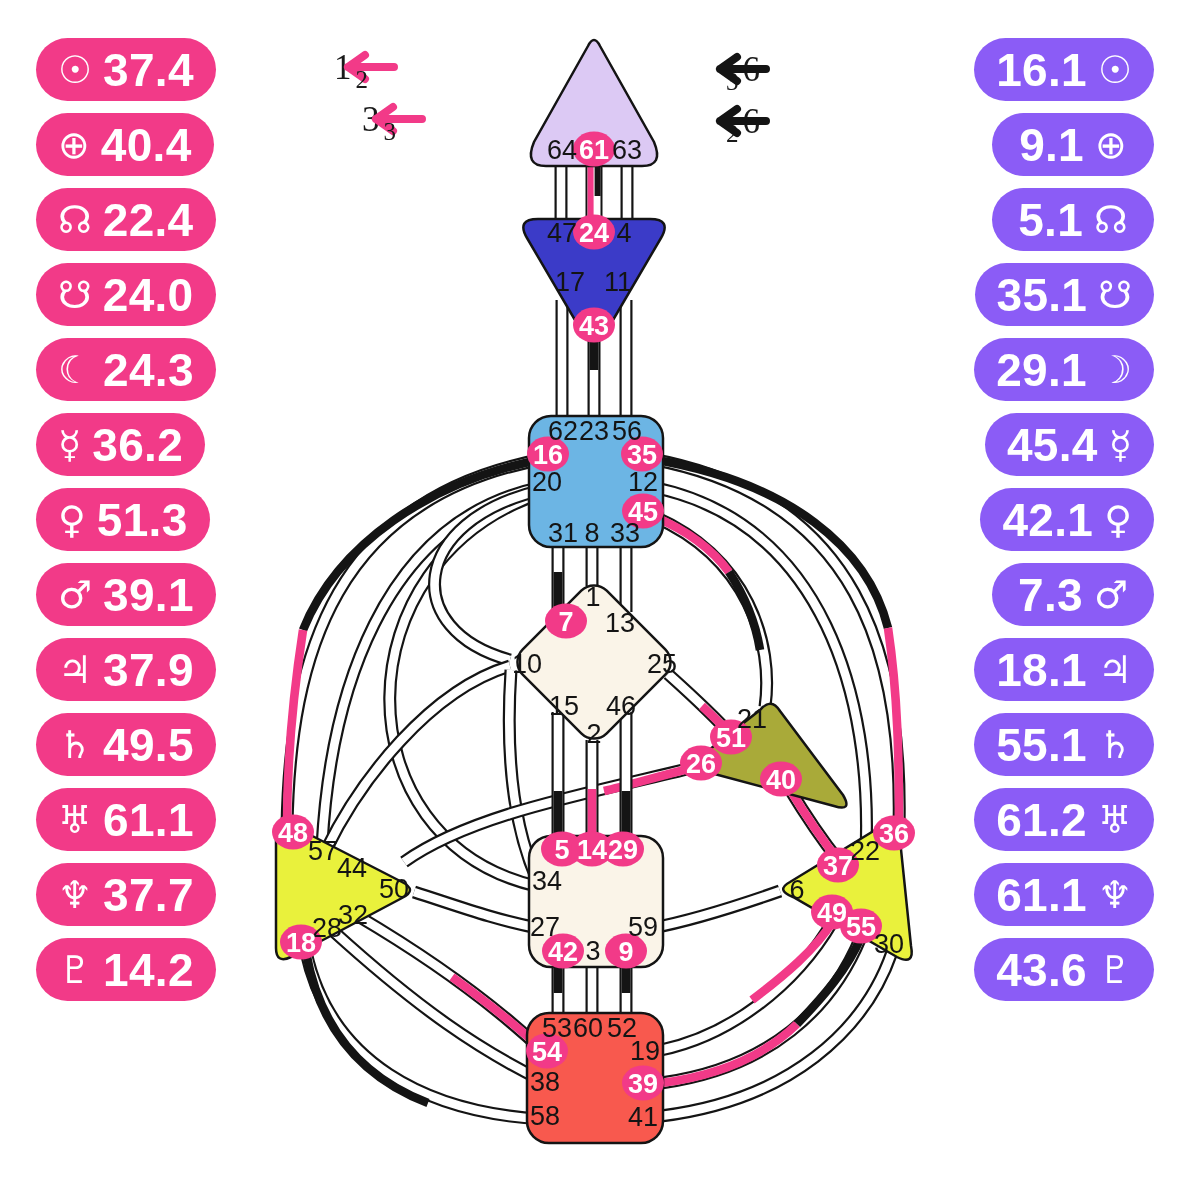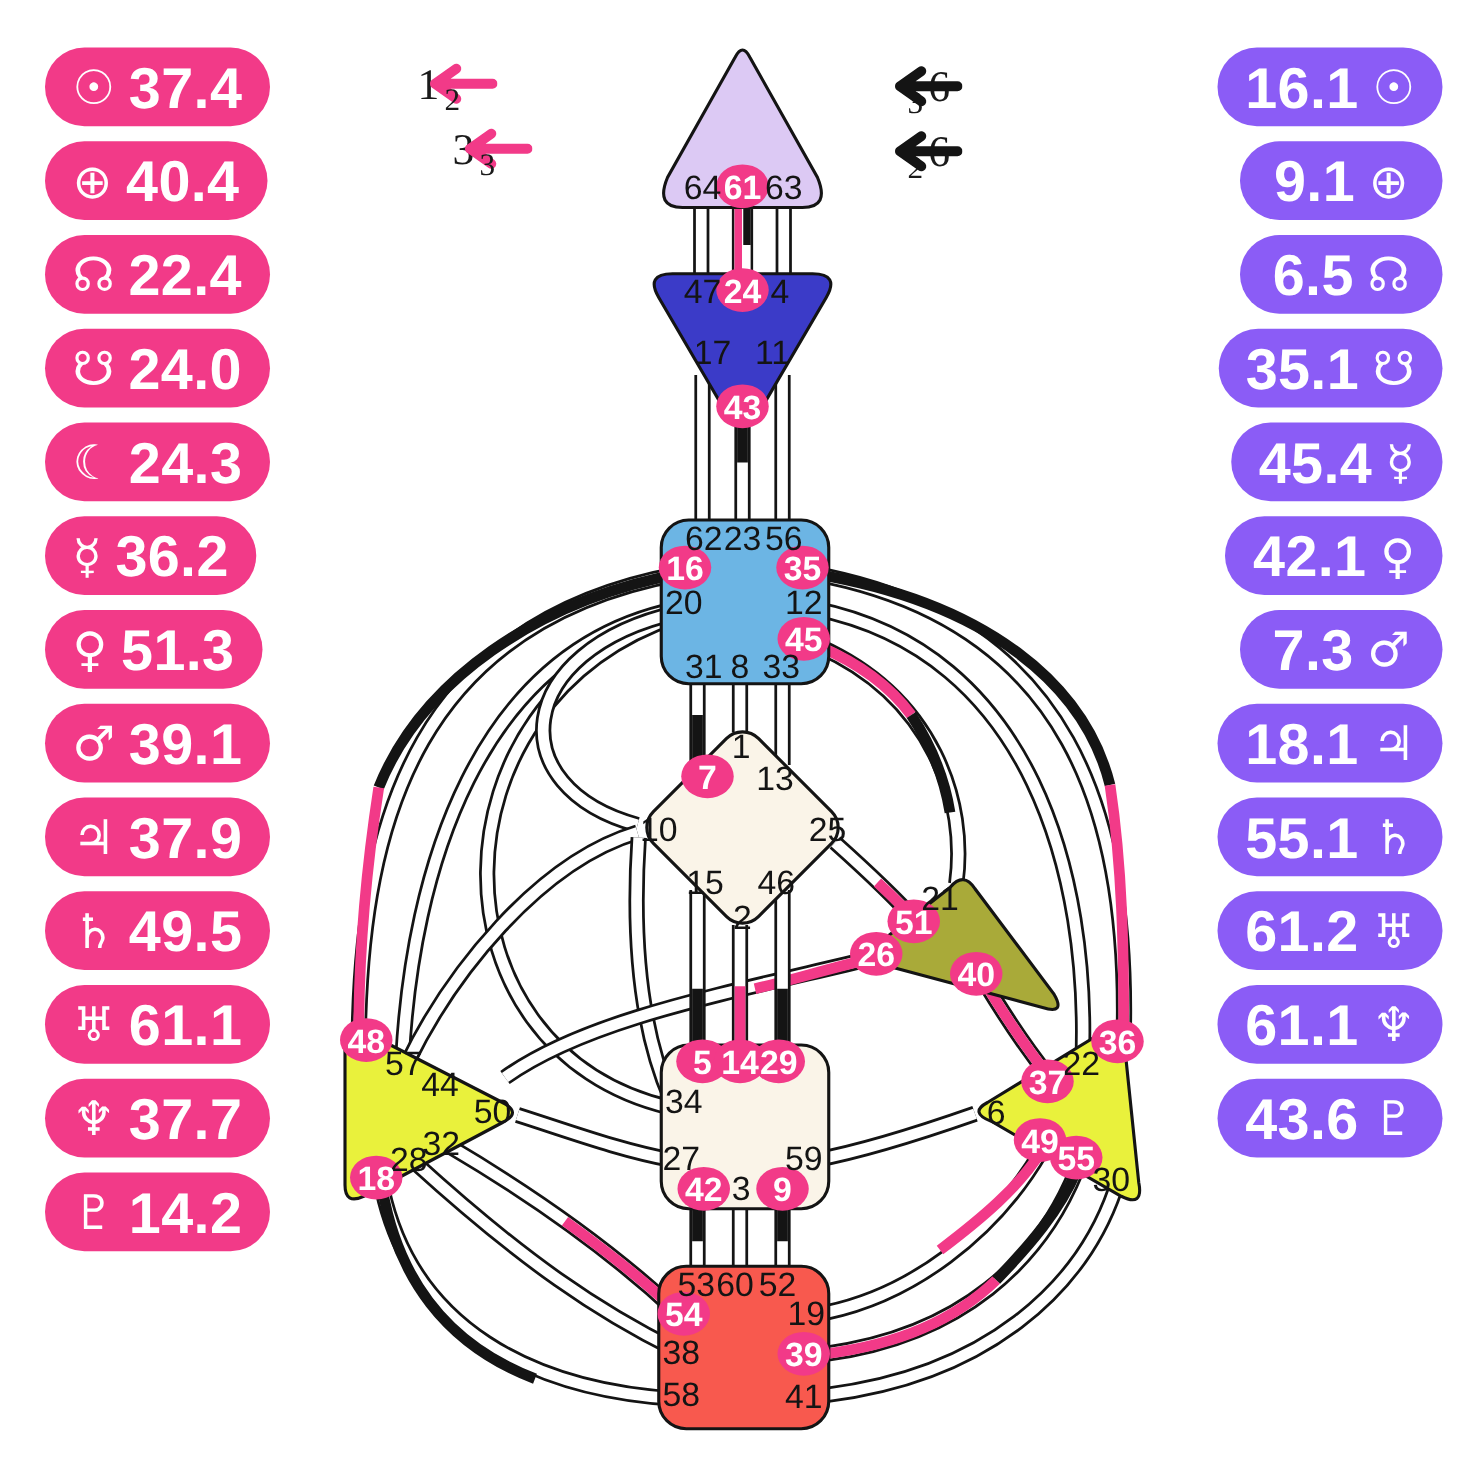--- a/index.html
+++ b/index.html
@@ -102,26 +102,30 @@
   <div class="pill-col right">
     <div class="pill black">
         <span class="val">16.1</span>
         <span class="sym">☉</span>
       </div>
     <div class="pill black">
         <span class="val">9.1</span>
         <span class="sym">⊕</span>
       </div>
     <div class="pill black">
-        <span class="val">6.5</span>
+        <span class="val">5.1</span>
         <span class="sym">☊</span>
       </div>
     <div class="pill black">
         <span class="val">35.1</span>
         <span class="sym">☋</span>
+      </div>
+    <div class="pill black">
+        <span class="val">29.1</span>
+        <span class="sym">☽</span>
       </div>
     <div class="pill black">
         <span class="val">45.4</span>
         <span class="sym">☿</span>
       </div>
     <div class="pill black">
         <span class="val">42.1</span>
         <span class="sym">♀</span>
       </div>
     <div class="pill black">

